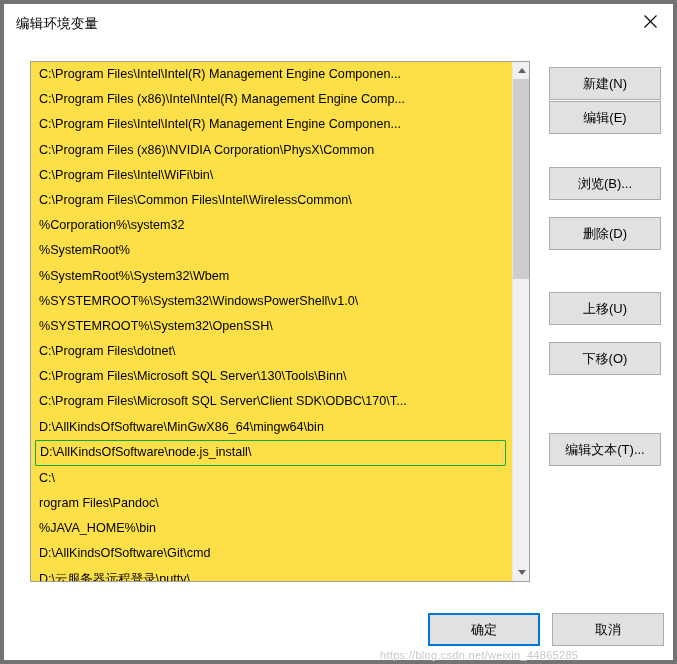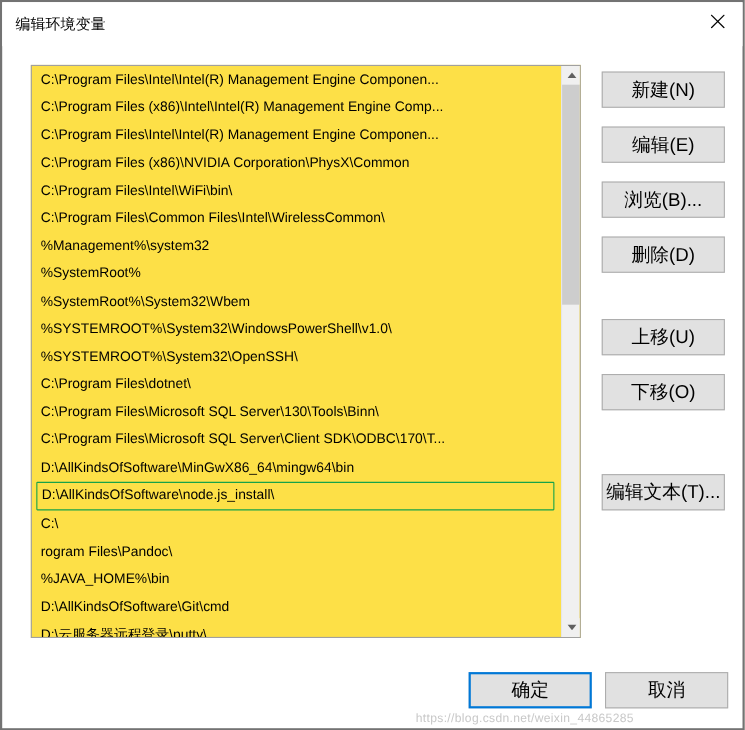--- a/index.html
+++ b/index.html
@@ -15,21 +15,21 @@
     color: #000000;
     overflow: hidden;
     position: relative;
   }
   .window {
     position: absolute;
     left: 0; top: 0;
     width: 677px;
     height: 664px;
     background: #ffffff;
-    border: 2px solid #737373;
+    border: 4px solid #737373;
     box-sizing: border-box;
   }
   
   .titlebar {
     position: relative;
     height: 40px;
     background: #ffffff;
   }
   .title-text {
     position: absolute;
@@ -129,30 +129,30 @@
 
   
   .btn {
     position: absolute;
     width: 112px;
     height: 33px;
     background: #e1e1e1;
     border: 1px solid #adadad;
     box-sizing: border-box;
     font-family: "Liberation Sans", sans-serif;
-    font-size: 17px;
+    font-size: 13px;
     color: #000000;
     display: flex;
     align-items: center;
     justify-content: center;
     cursor: default;
   }
   .btn-right { left: 545px; }
   #btn-new      { top: 63px; }
-  #btn-edit     { top: 113px; }
+  #btn-edit     { top: 97px; }
   #btn-browse   { top: 163px; }
   #btn-delete   { top: 213px; }
   #btn-moveup   { top: 288px; }
   #btn-movedown { top: 338px; }
   #btn-edittext { top: 429px; }
 
   
   .btn-bottom {
     position: absolute;
     width: 112px;
@@ -193,21 +193,21 @@
   </div>
 
   <div class="listbox">
     <div class="list-inner" id="list-inner">
         <div class="list-item">C:\Program Files\Intel\Intel(R) Management Engine Componen...</div>
         <div class="list-item">C:\Program Files (x86)\Intel\Intel(R) Management Engine Comp...</div>
         <div class="list-item">C:\Program Files\Intel\Intel(R) Management Engine Componen...</div>
         <div class="list-item">C:\Program Files (x86)\NVIDIA Corporation\PhysX\Common</div>
         <div class="list-item">C:\Program Files\Intel\WiFi\bin\</div>
         <div class="list-item">C:\Program Files\Common Files\Intel\WirelessCommon\</div>
-        <div class="list-item">%Management%\system32</div>
+        <div class="list-item">%Corporation%\system32</div>
         <div class="list-item">%SystemRoot%</div>
         <div class="list-item">%SystemRoot%\System32\Wbem</div>
         <div class="list-item">%SYSTEMROOT%\System32\WindowsPowerShell\v1.0\</div>
         <div class="list-item">%SYSTEMROOT%\System32\OpenSSH\</div>
         <div class="list-item">C:\Program Files\dotnet\</div>
         <div class="list-item">C:\Program Files\Microsoft SQL Server\130\Tools\Binn\</div>
         <div class="list-item">C:\Program Files\Microsoft SQL Server\Client SDK\ODBC\170\T...</div>
         <div class="list-item">D:\AllKindsOfSoftware\MinGwX86_64\mingw64\bin</div>
         <div class="list-item selected">D:\AllKindsOfSoftware\node.js_install\</div>
         <div class="list-item">C:\</div>

